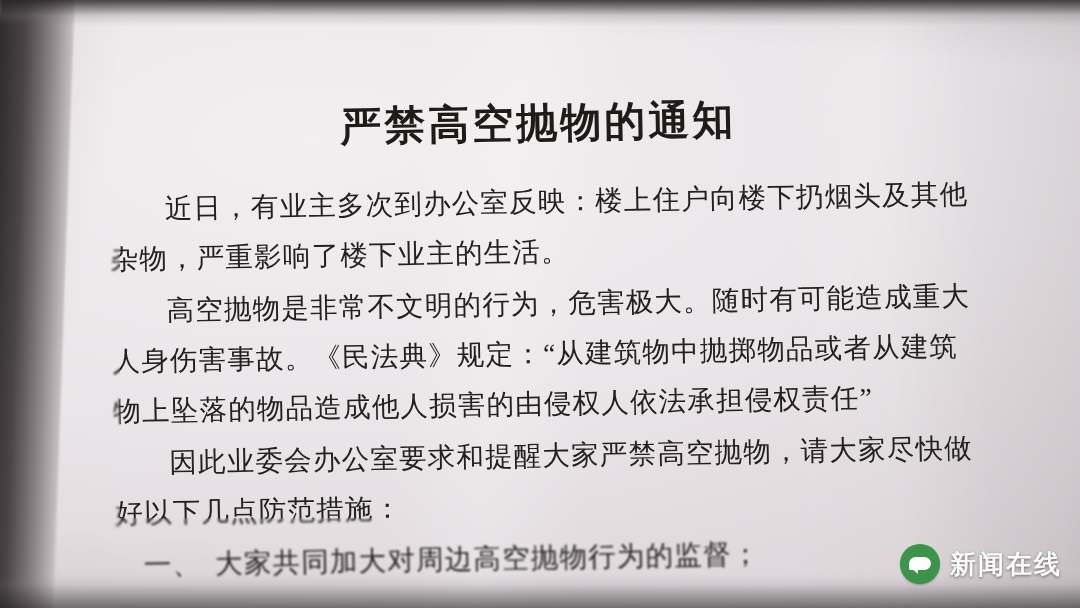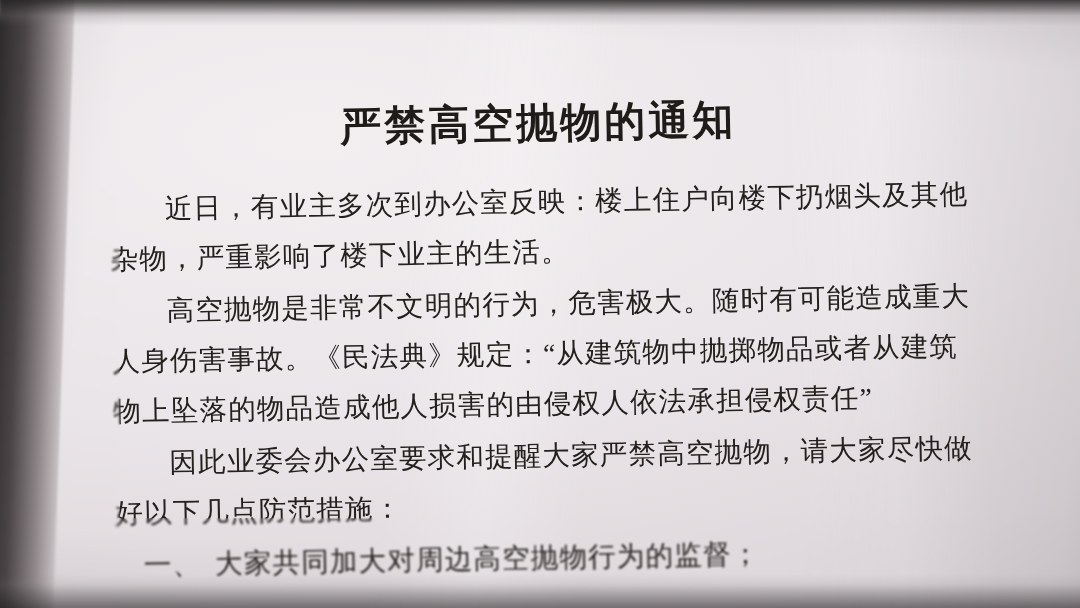--- a/index.html
+++ b/index.html
@@ -182,14 +182,18 @@
     <p class="para">高空抛物是非常不文明的行为，危害极大。随时有可能造成重大人身伤害事故。《民法典》规定：“从建筑物中抛掷物品或者从建筑物上坠落的物品造成他人损害的由侵权人依法承担侵权责任”</p>
     <p class="para">因此业委会办公室要求和提醒大家严禁高空抛物，请大家尽快做好以下几点防范措施：</p>
     <p class="item">
       <span class="num">一、</span><span>大家共同加大对周边高空抛物行为的监督；</span>
     </p>
   </div>
 
   <div id="blur-left"></div>
   <div id="blur-bottom"></div>
 
+  <div id="watermark">
+    <div id="wm-badge"></div>
+    <div id="wm-text">新闻在线</div>
+  </div>
 
 </div>
 
 </body></html>

